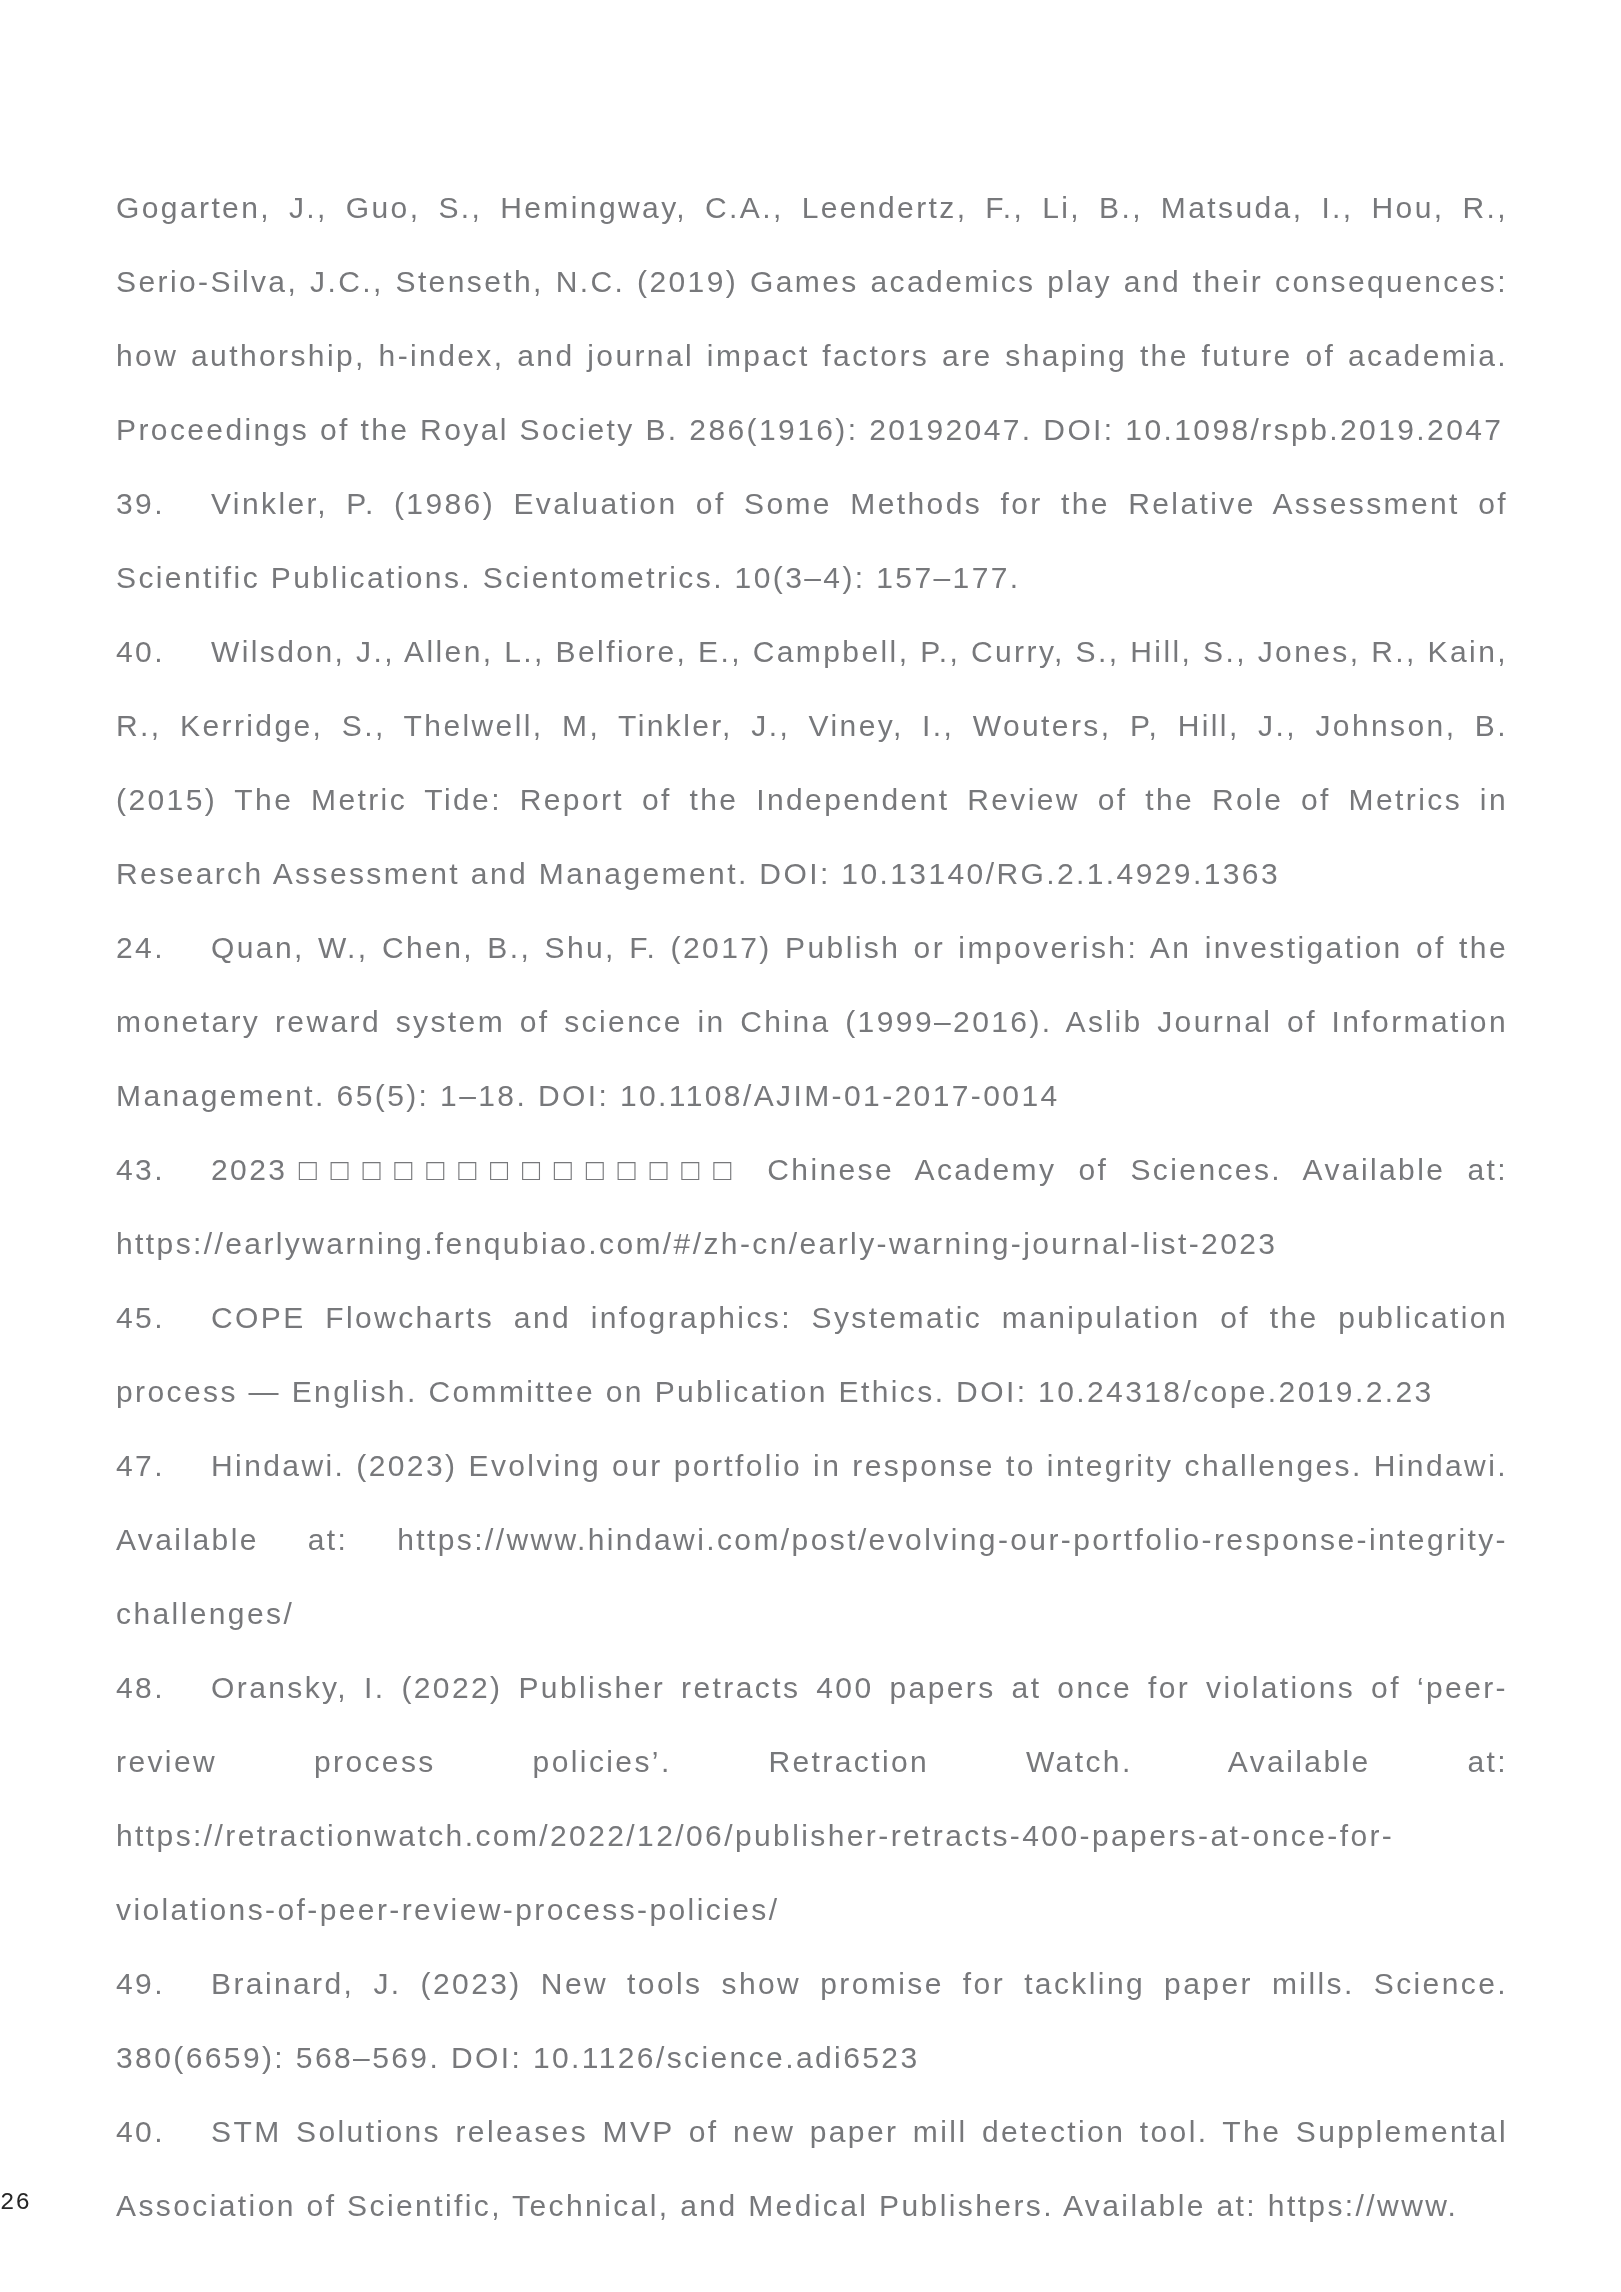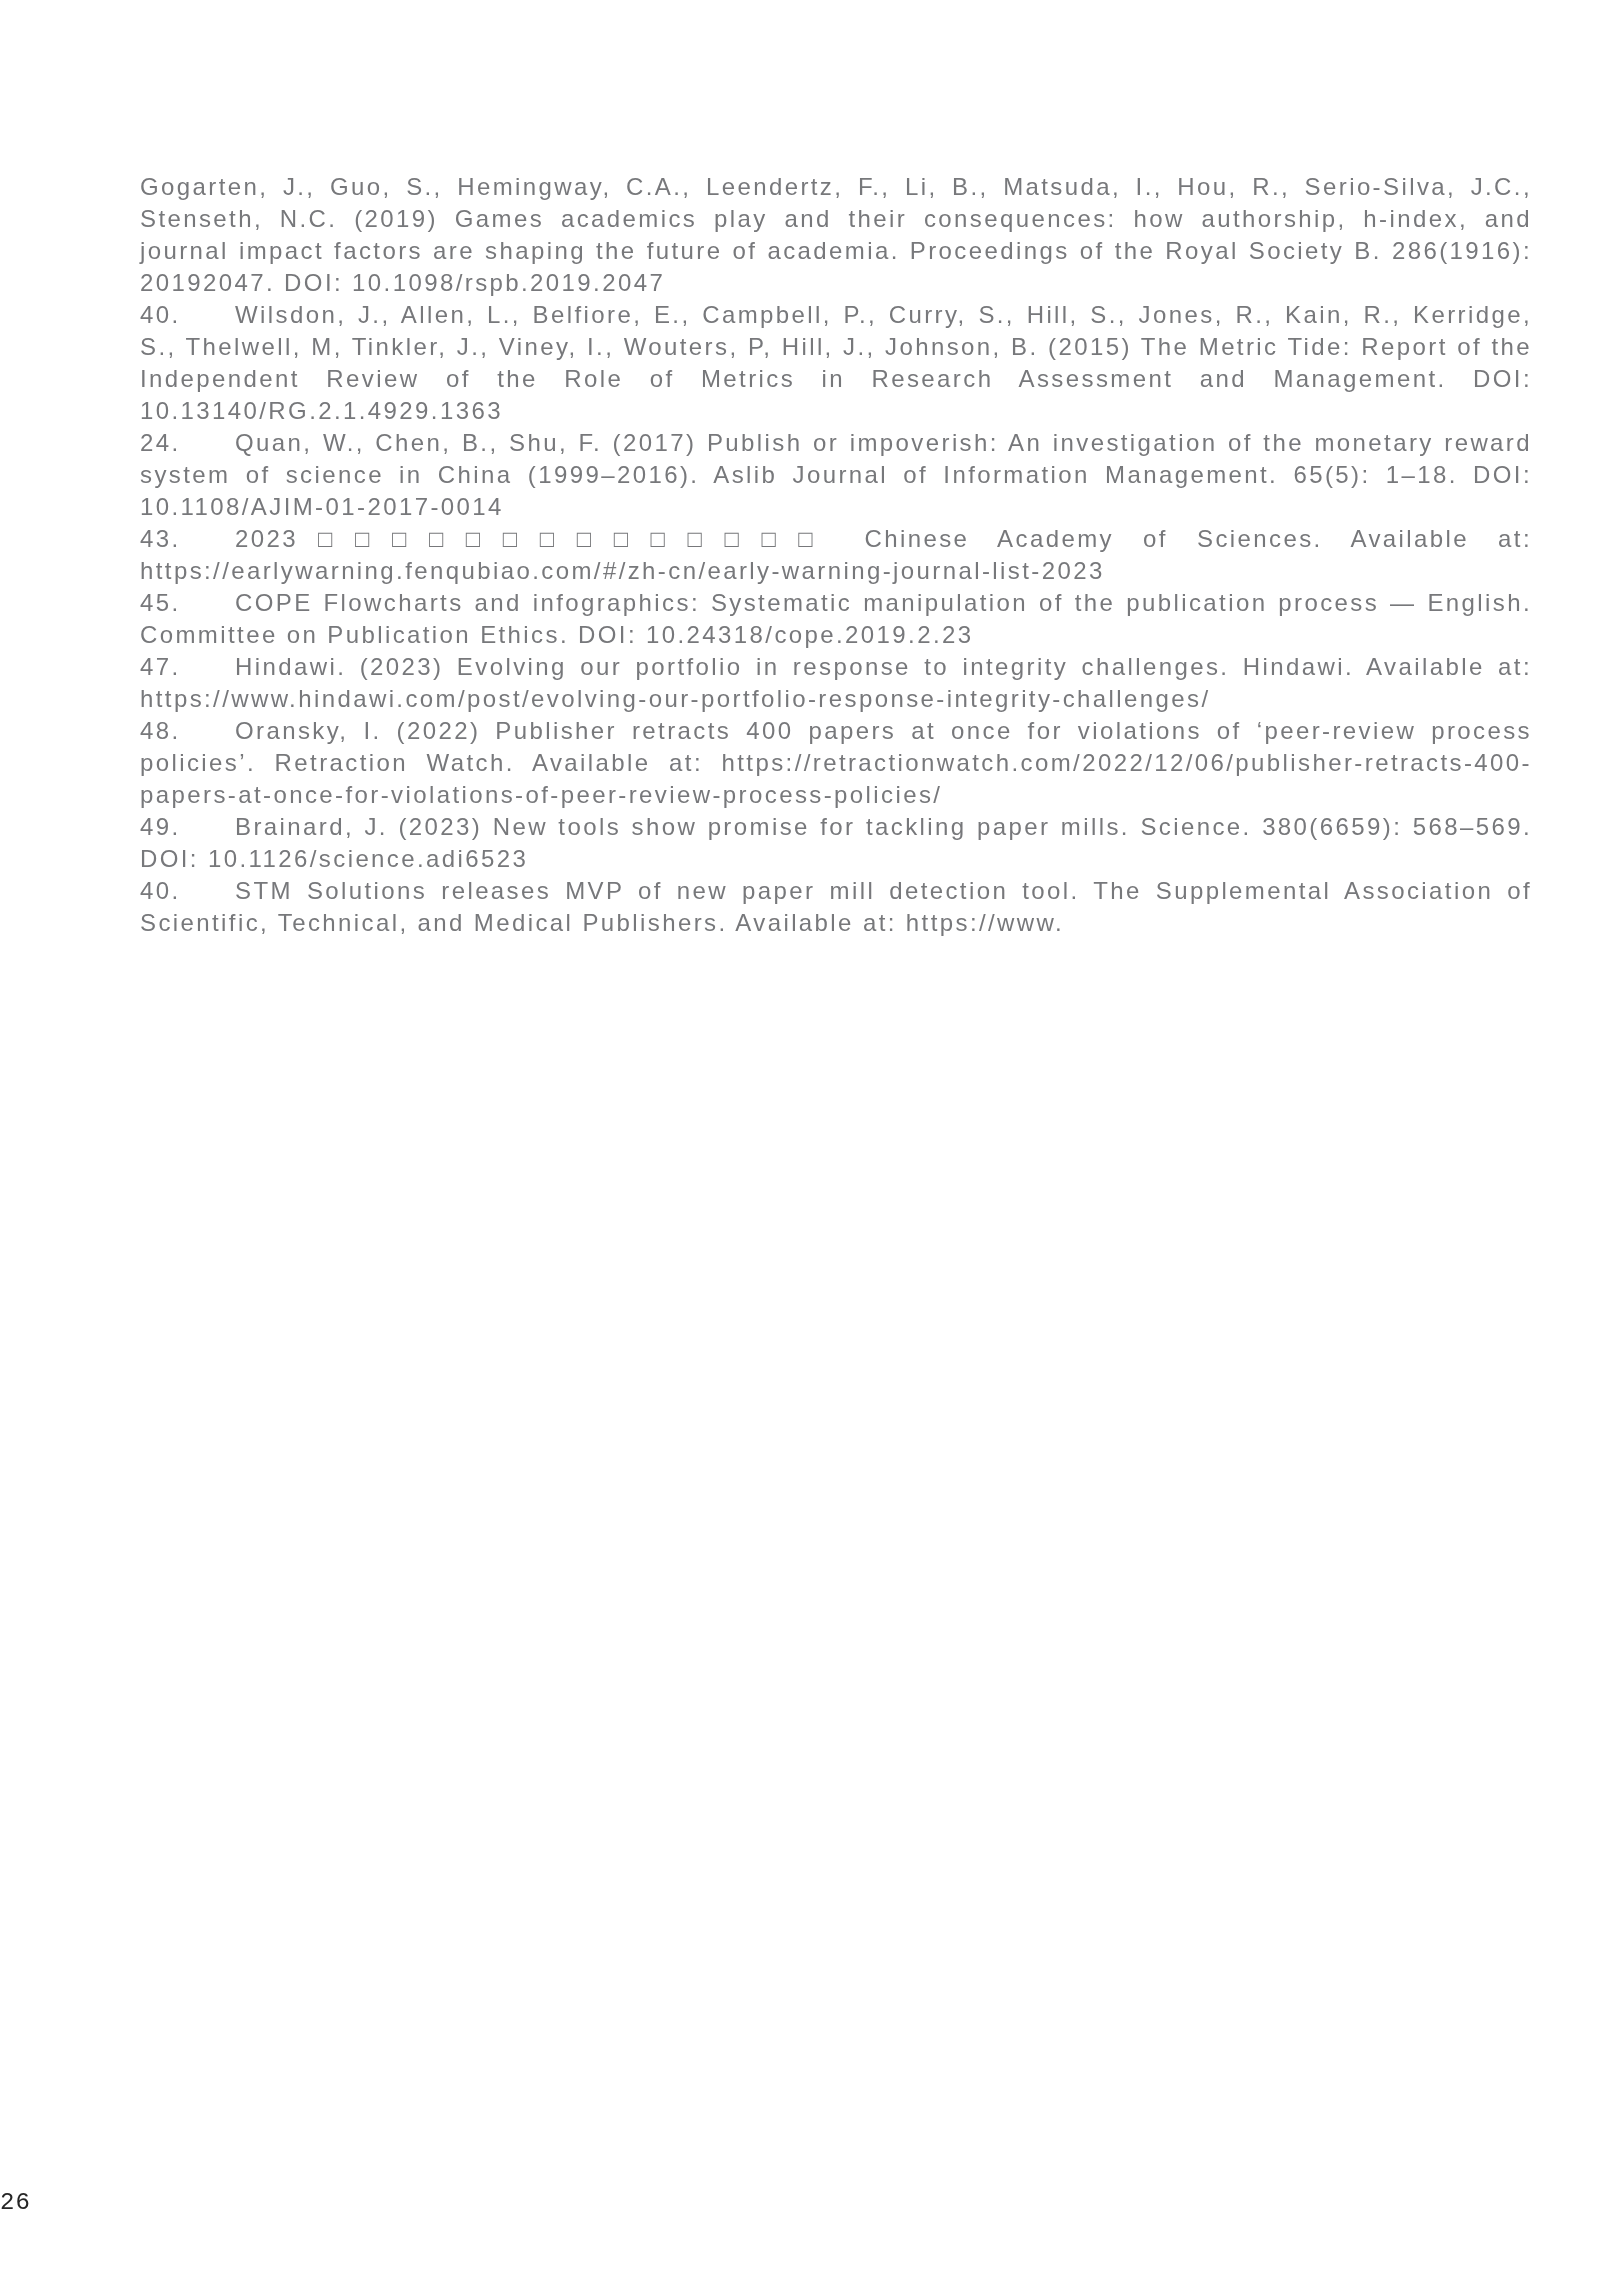--- a/index.html
+++ b/index.html
@@ -14,27 +14,26 @@
     background: var(--page-bg, #ffffff);
     font-family: "Liberation Sans", "DejaVu Sans", sans-serif;
     overflow: hidden;
   }
   .content {
     position: absolute;
     left: 116px;
     top: 171px;
     width: 1392px;
     color: var(--text-color, #77787b);
-    font-size: 24px;
-    line-height: 32px;
+    font-size: 30px;
+    line-height: 74px;
     letter-spacing: 2.4px;
     text-align: justify;
     overflow-wrap: anywhere;
     font-weight: 400;
-    margin-left: 24px;
   }
   .content p {
     margin: 0;
     padding: 0;
   }
   .ref-num {
     display: inline-block;
     width: 95px;
     letter-spacing: 2.4px;
   }
@@ -51,20 +50,21 @@
   }
 </style>
 </head>
 <body>
 
 <div class="page">
   <div class="content">
 
     <p><span class="ref-text">Gogarten, J., Guo, S., Hemingway, C.A., Leendertz, F., Li, B., Matsuda, I., Hou, R., Serio-Silva, J.C., Stenseth, N.C. (2019) Games academics play and their consequences: how authorship, h-index, and journal impact factors are shaping the future of academia. Proceedings of the Royal Society B. 286(1916): 20192047. DOI: 10.1098/rspb.2019.2047</span></p>
 
+    <p><span class="ref-num">39.</span><span class="ref-text">Vinkler, P. (1986) Evaluation of Some Methods for the Relative Assessment of Scientific Publications. Scientometrics. 10(3–4): 157–177.</span></p>
 
     <p><span class="ref-num">40.</span><span class="ref-text">Wilsdon, J., Allen, L., Belfiore, E., Campbell, P., Curry, S., Hill, S., Jones, R., Kain, R., Kerridge, S., Thelwell, M, Tinkler, J., Viney, I., Wouters, P, Hill, J., Johnson, B. (2015) The Metric Tide: Report of the Independent Review of the Role of Metrics in Research Assessment and Management. DOI: 10.13140/RG.2.1.4929.1363</span></p>
 
     <p><span class="ref-num">24.</span><span class="ref-text">Quan, W., Chen, B., Shu, F. (2017) Publish or impoverish: An investigation of the monetary reward system of science in China (1999–2016). Aslib Journal of Information Management. 65(5): 1–18. DOI: 10.1108/AJIM-01-2017-0014</span></p>
 
 
     <p><span class="ref-num">43.</span><span class="ref-text">2023□□□□□□□□□□□□□□ Chinese Academy of Sciences. Available at: https://earlywarning.fenqubiao.com/#/zh-cn/early-warning-journal-list-2023</span></p>
 
 
     <p><span class="ref-num">45.</span><span class="ref-text">COPE Flowcharts and infographics: Systematic manipulation of the publication process — English. Committee on Publication Ethics. DOI: 10.24318/cope.2019.2.23</span></p>

